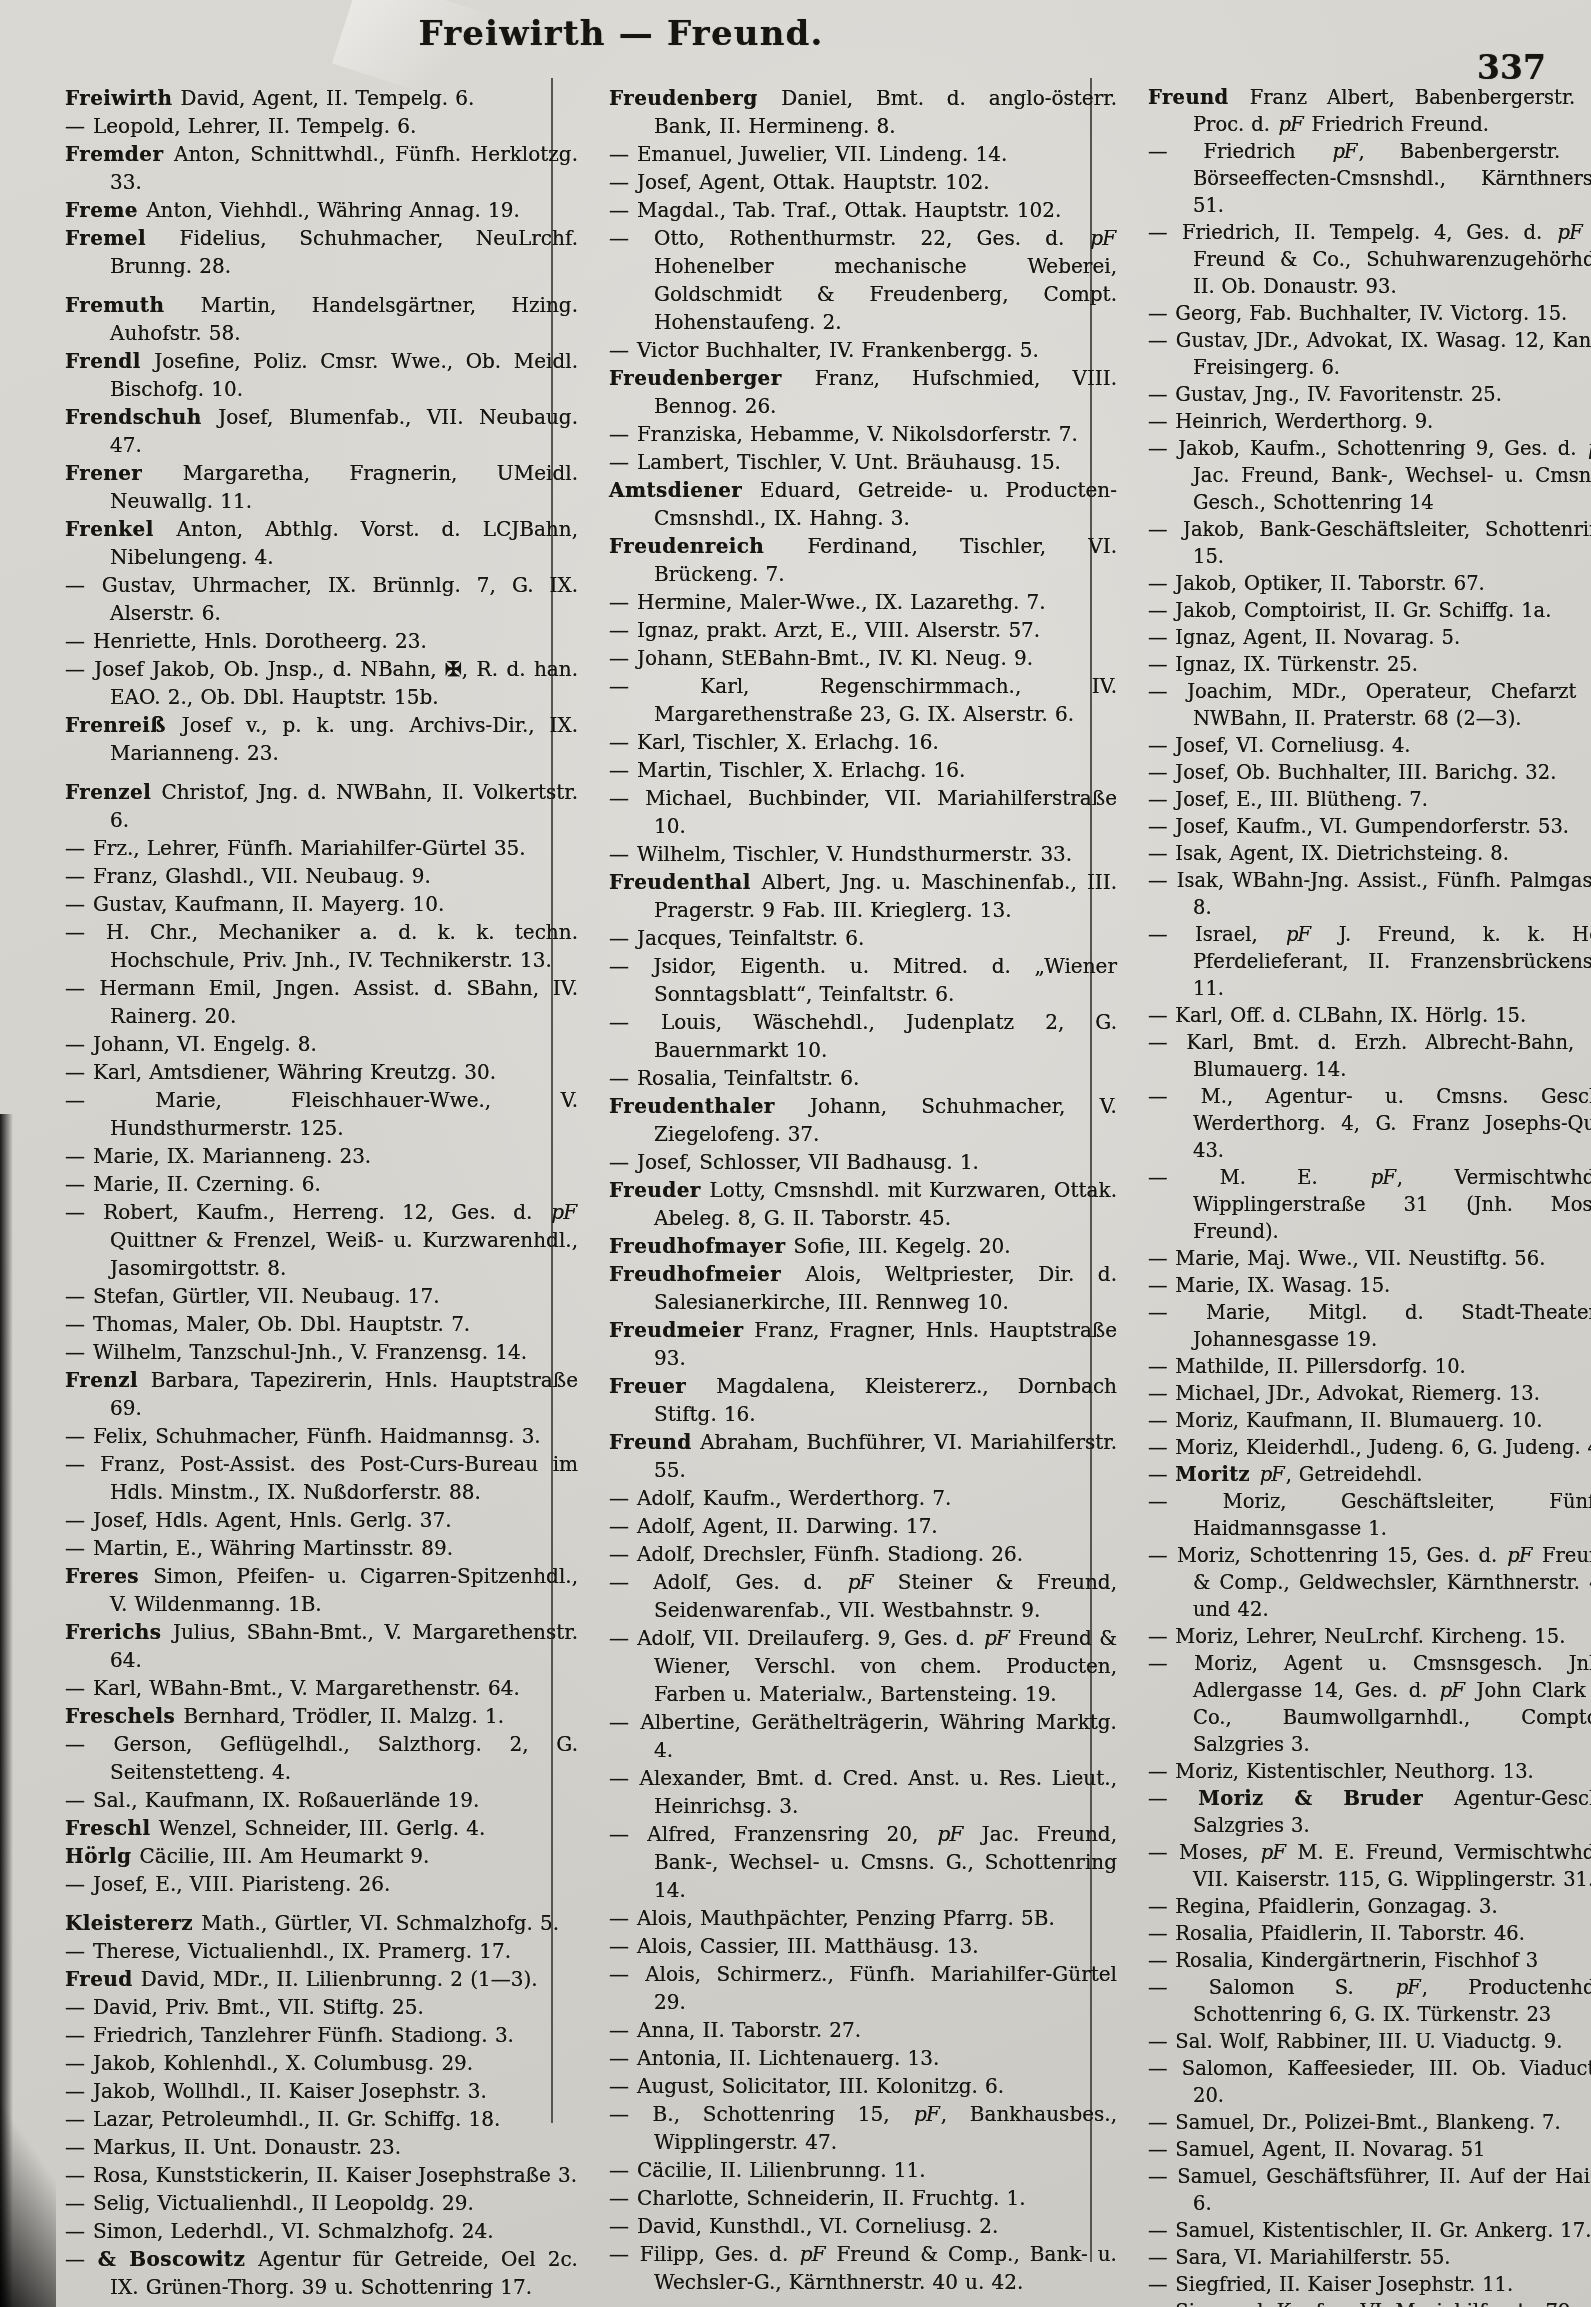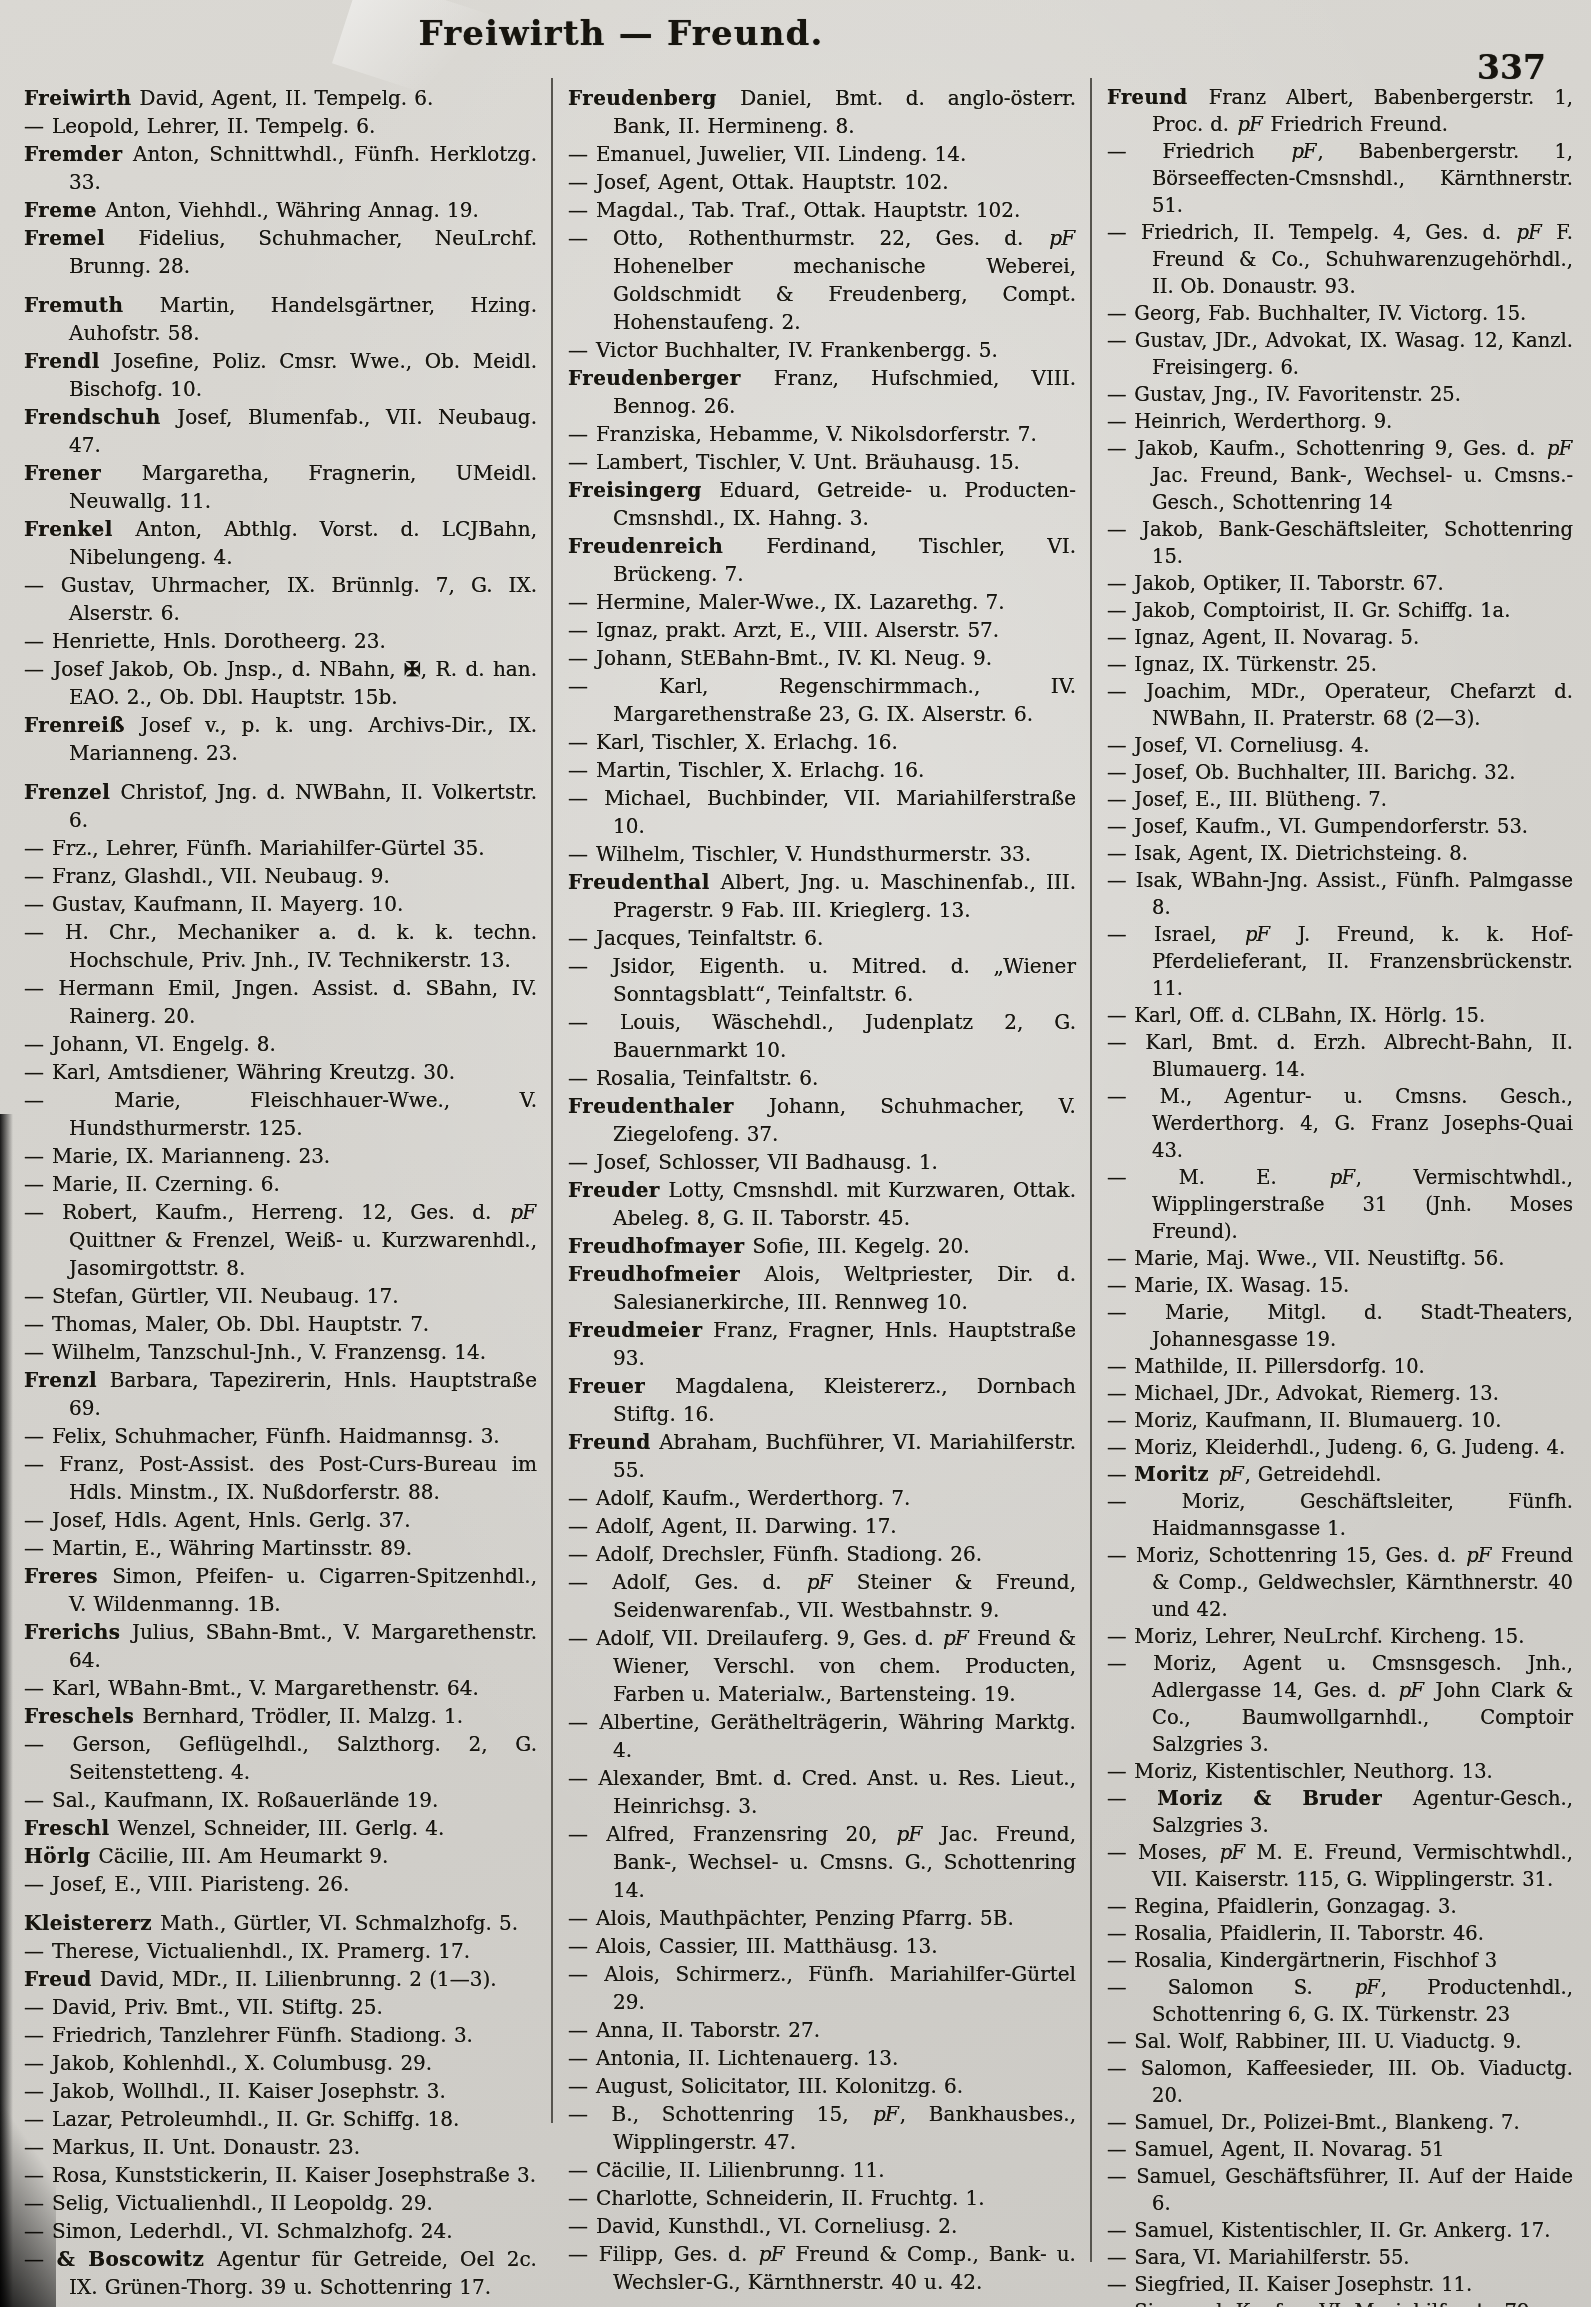--- a/index.html
+++ b/index.html
@@ -17,21 +17,21 @@
     text-shadow:0 0 0.8px rgba(20,18,12,.65);
   }
   .page-number{
     position:absolute;right:45px;top:8px;font-size:33px;font-weight:600;
     text-shadow:0 0 0.8px rgba(20,18,12,.6);
     margin-top:40px;
   }
   .col-rule{position:absolute;width:1.6px;background:#56544e;}
   .rule-1{left:551px;top:78px;height:2045px;}
   .rule-2{left:1090px;top:78px;height:2184px;}
-  .column{position:absolute;top:84px;}
+  .column{position:absolute;top:84px;margin-left:41px;}
   .column[data-col="0"]{left:24px;width:513px;}
   .column[data-col="1"]{left:568px;width:508px;}
   .column[data-col="2"]{left:1107px;width:466px;}
   .entry{
     margin:0;font-size:20px;line-height:28px;text-align:justify;
     padding-left:45px;text-indent:-45px;
     text-shadow:0 0 0.6px rgba(22,20,14,.75);
     word-spacing:0.8px;
   }
   .column[data-col="2"] .entry{font-size:19.5px;line-height:27px;}
@@ -126,21 +126,21 @@
 <div class="column" data-col="1">
     <p class="entry"><span class="surname">Freudenberg </span>Daniel, Bmt. d. anglo-österr. Bank, II. Hermineng. 8.</p>
     <p class="entry"><span class="dash">— </span>Emanuel, Juwelier, VII. Lindeng. 14.</p>
     <p class="entry"><span class="dash">— </span>Josef, Agent, Ottak. Hauptstr. 102.</p>
     <p class="entry"><span class="dash">— </span>Magdal., Tab. Traf., Ottak. Hauptstr. 102.</p>
     <p class="entry"><span class="dash">— </span>Otto, Rothenthurmstr. 22, Ges. d. <span class="pf">pF</span> Hohenelber mechanische Weberei, Goldschmidt &amp; Freudenberg, Compt. Hohenstaufeng. 2.</p>
     <p class="entry"><span class="dash">— </span>Victor Buchhalter, IV. Frankenbergg. 5.</p>
     <p class="entry"><span class="surname">Freudenberger </span>Franz, Hufschmied, VIII. Bennog. 26.</p>
     <p class="entry"><span class="dash">— </span>Franziska, Hebamme, V. Nikolsdorferstr. 7.</p>
     <p class="entry"><span class="dash">— </span>Lambert, Tischler, V. Unt. Bräuhausg. 15.</p>
-    <p class="entry"><span class="surname">Freisingerg </span>Eduard, Getreide- u. Producten-Cmsnshdl., IX. Hahng. 3.</p>
+    <p class="entry"><span class="surname">Amtsdiener </span>Eduard, Getreide- u. Producten-Cmsnshdl., IX. Hahng. 3.</p>
     <p class="entry"><span class="surname">Freudenreich </span>Ferdinand, Tischler, VI. Brückeng. 7.</p>
     <p class="entry"><span class="dash">— </span>Hermine, Maler-Wwe., IX. Lazarethg. 7.</p>
     <p class="entry"><span class="dash">— </span>Ignaz, prakt. Arzt, E., VIII. Alserstr. 57.</p>
     <p class="entry"><span class="dash">— </span>Johann, StEBahn-Bmt., IV. Kl. Neug. 9.</p>
     <p class="entry"><span class="dash">— </span>Karl, Regenschirmmach., IV. Margarethenstraße 23, G. IX. Alserstr. 6.</p>
     <p class="entry"><span class="dash">— </span>Karl, Tischler, X. Erlachg. 16.</p>
     <p class="entry"><span class="dash">— </span>Martin, Tischler, X. Erlachg. 16.</p>
     <p class="entry"><span class="dash">— </span>Michael, Buchbinder, VII. Mariahilferstraße 10.</p>
     <p class="entry"><span class="dash">— </span>Wilhelm, Tischler, V. Hundsthurmerstr. 33.</p>
     <p class="entry"><span class="surname">Freudenthal </span>Albert, Jng. u. Maschinenfab., III. Pragerstr. 9 Fab. III. Krieglerg. 13.</p>

